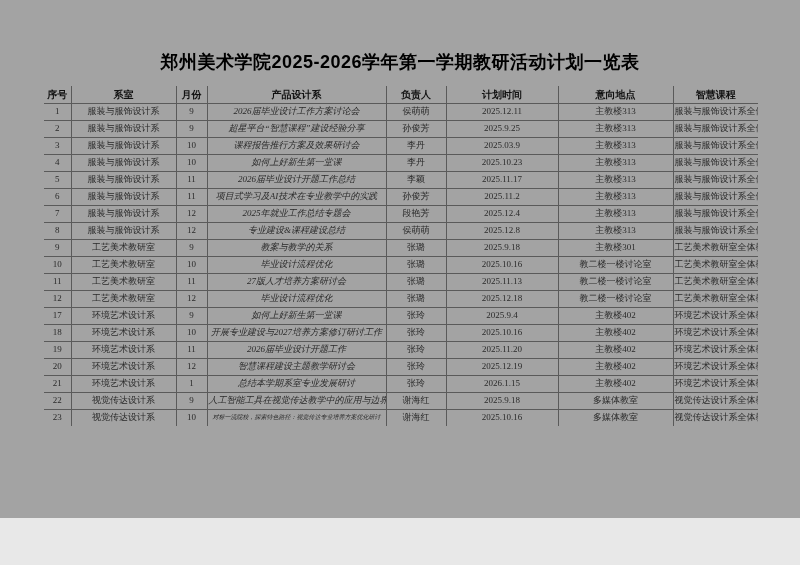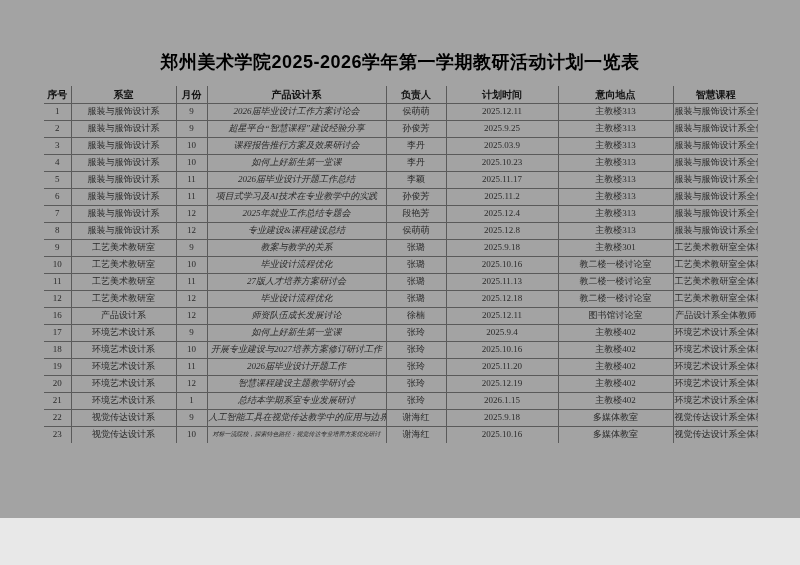--- a/index.html
+++ b/index.html
@@ -203,30 +203,20 @@
           <td class="c-index">12</td>
           <td class="c-department">工艺美术教研室</td>
           <td class="c-month">12</td>
           <td class="c-topic">毕业设计流程优化</td>
           <td class="c-leader">张璐</td>
           <td class="c-time">2025.12.18</td>
           <td class="c-location">教二楼一楼讨论室</td>
           <td class="c-participants">工艺美术教研室全体教师</td>
         </tr>
         <tr>
-          <td class="c-index">16</td>
-          <td class="c-department">产品设计系</td>
-          <td class="c-month">12</td>
-          <td class="c-topic">师资队伍成长发展讨论</td>
-          <td class="c-leader">徐楠</td>
-          <td class="c-time">2025.12.11</td>
-          <td class="c-location">图书馆讨论室</td>
-          <td class="c-participants">产品设计系全体教师</td>
-        </tr>
-        <tr>
           <td class="c-index">17</td>
           <td class="c-department">环境艺术设计系</td>
           <td class="c-month">9</td>
           <td class="c-topic">如何上好新生第一堂课</td>
           <td class="c-leader">张玲</td>
           <td class="c-time">2025.9.4</td>
           <td class="c-location">主教楼402</td>
           <td class="c-participants">环境艺术设计系全体教师</td>
         </tr>
         <tr>

